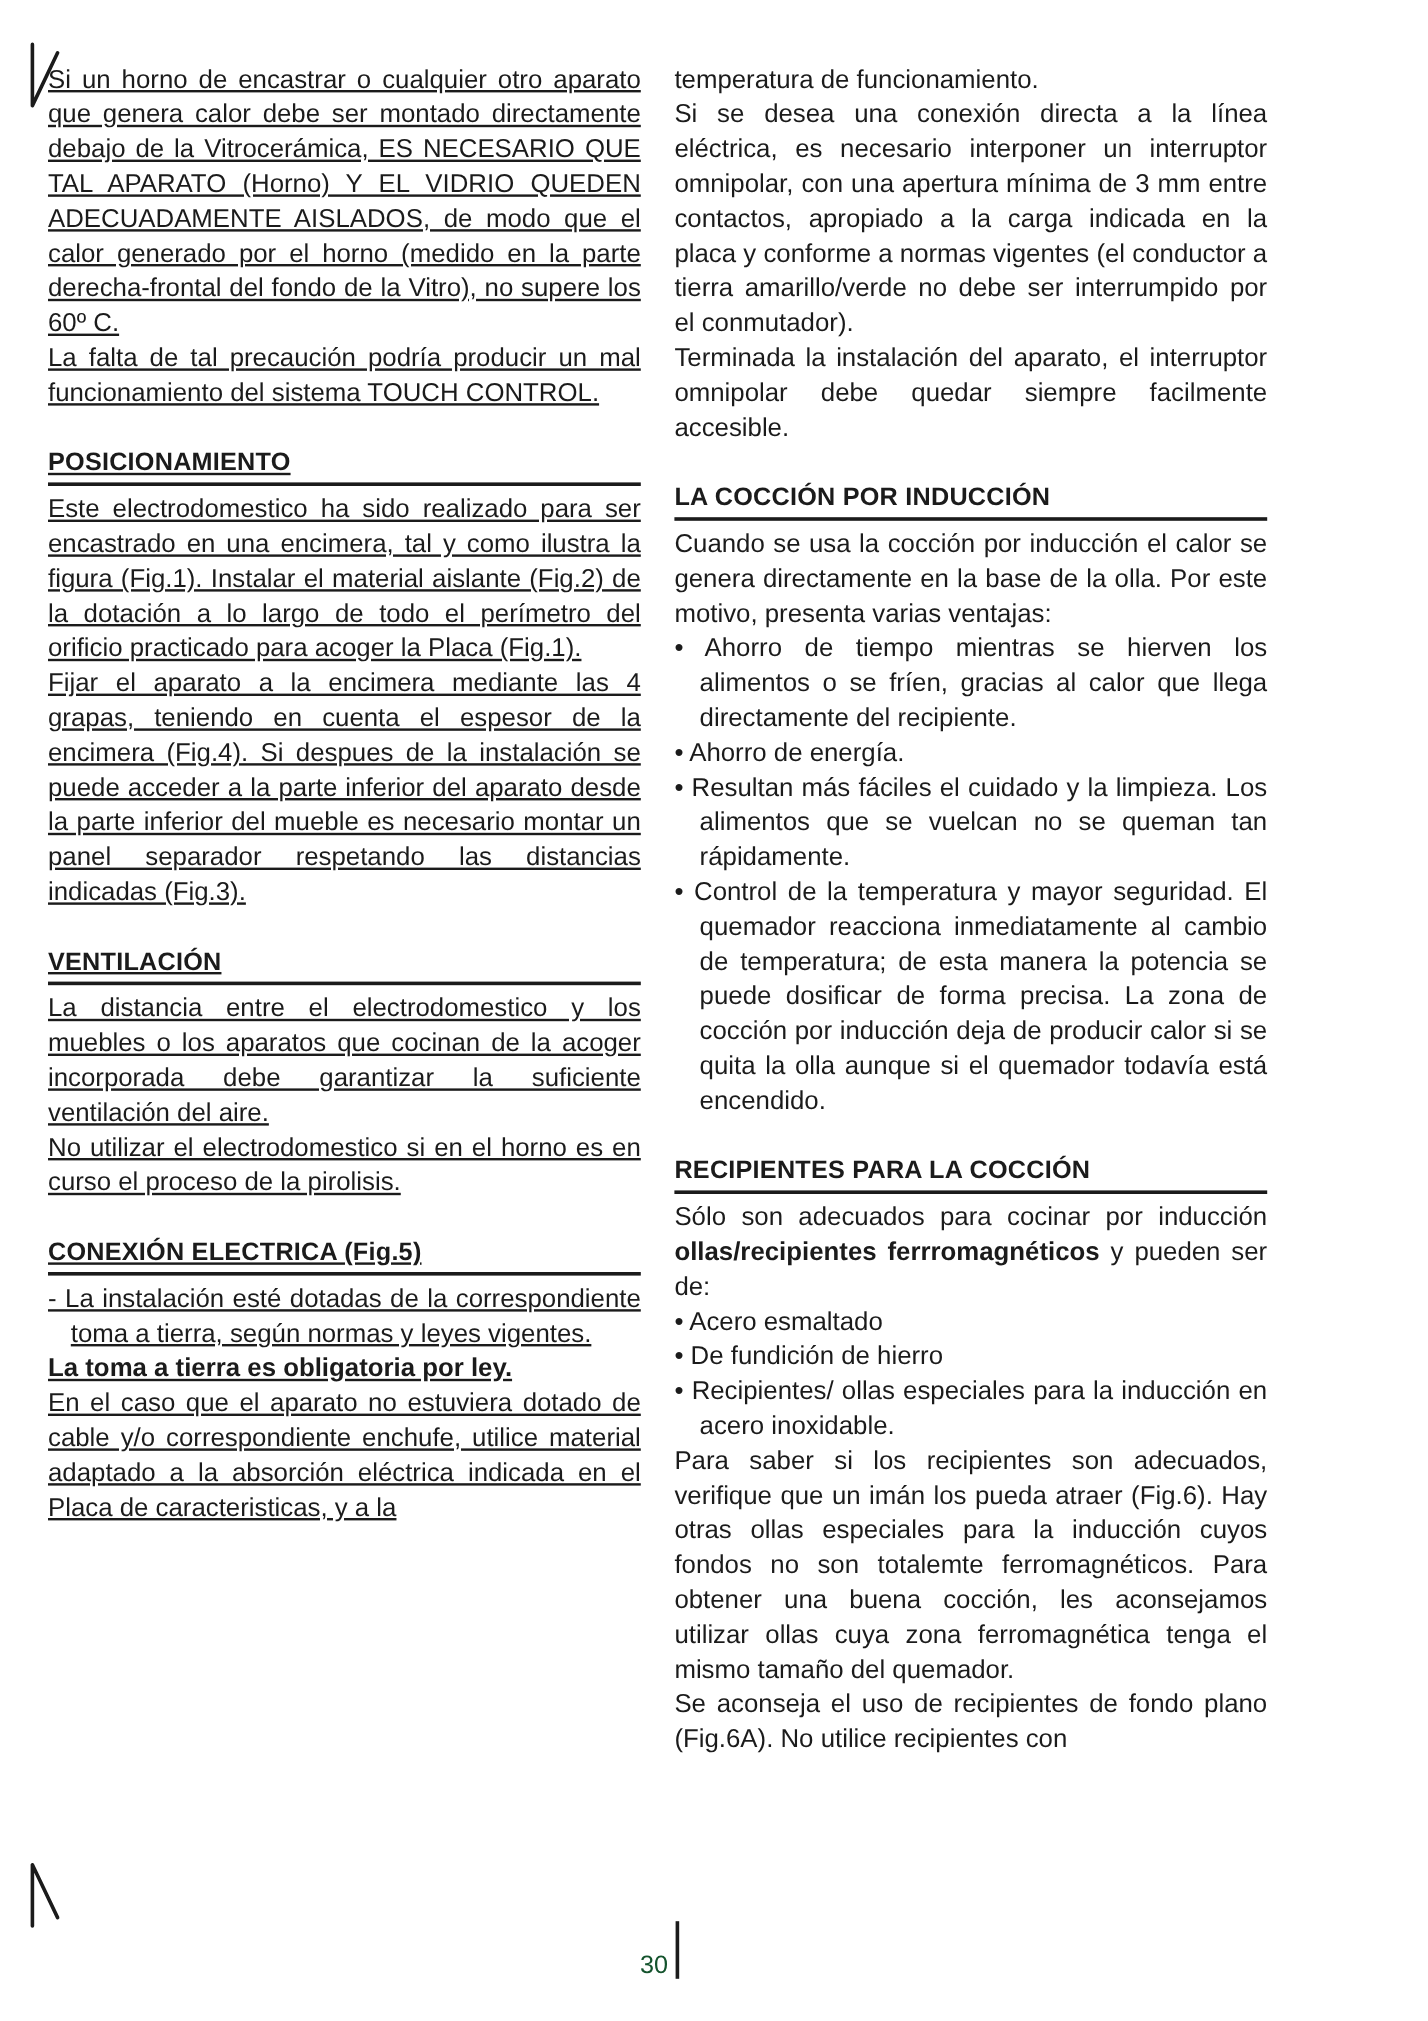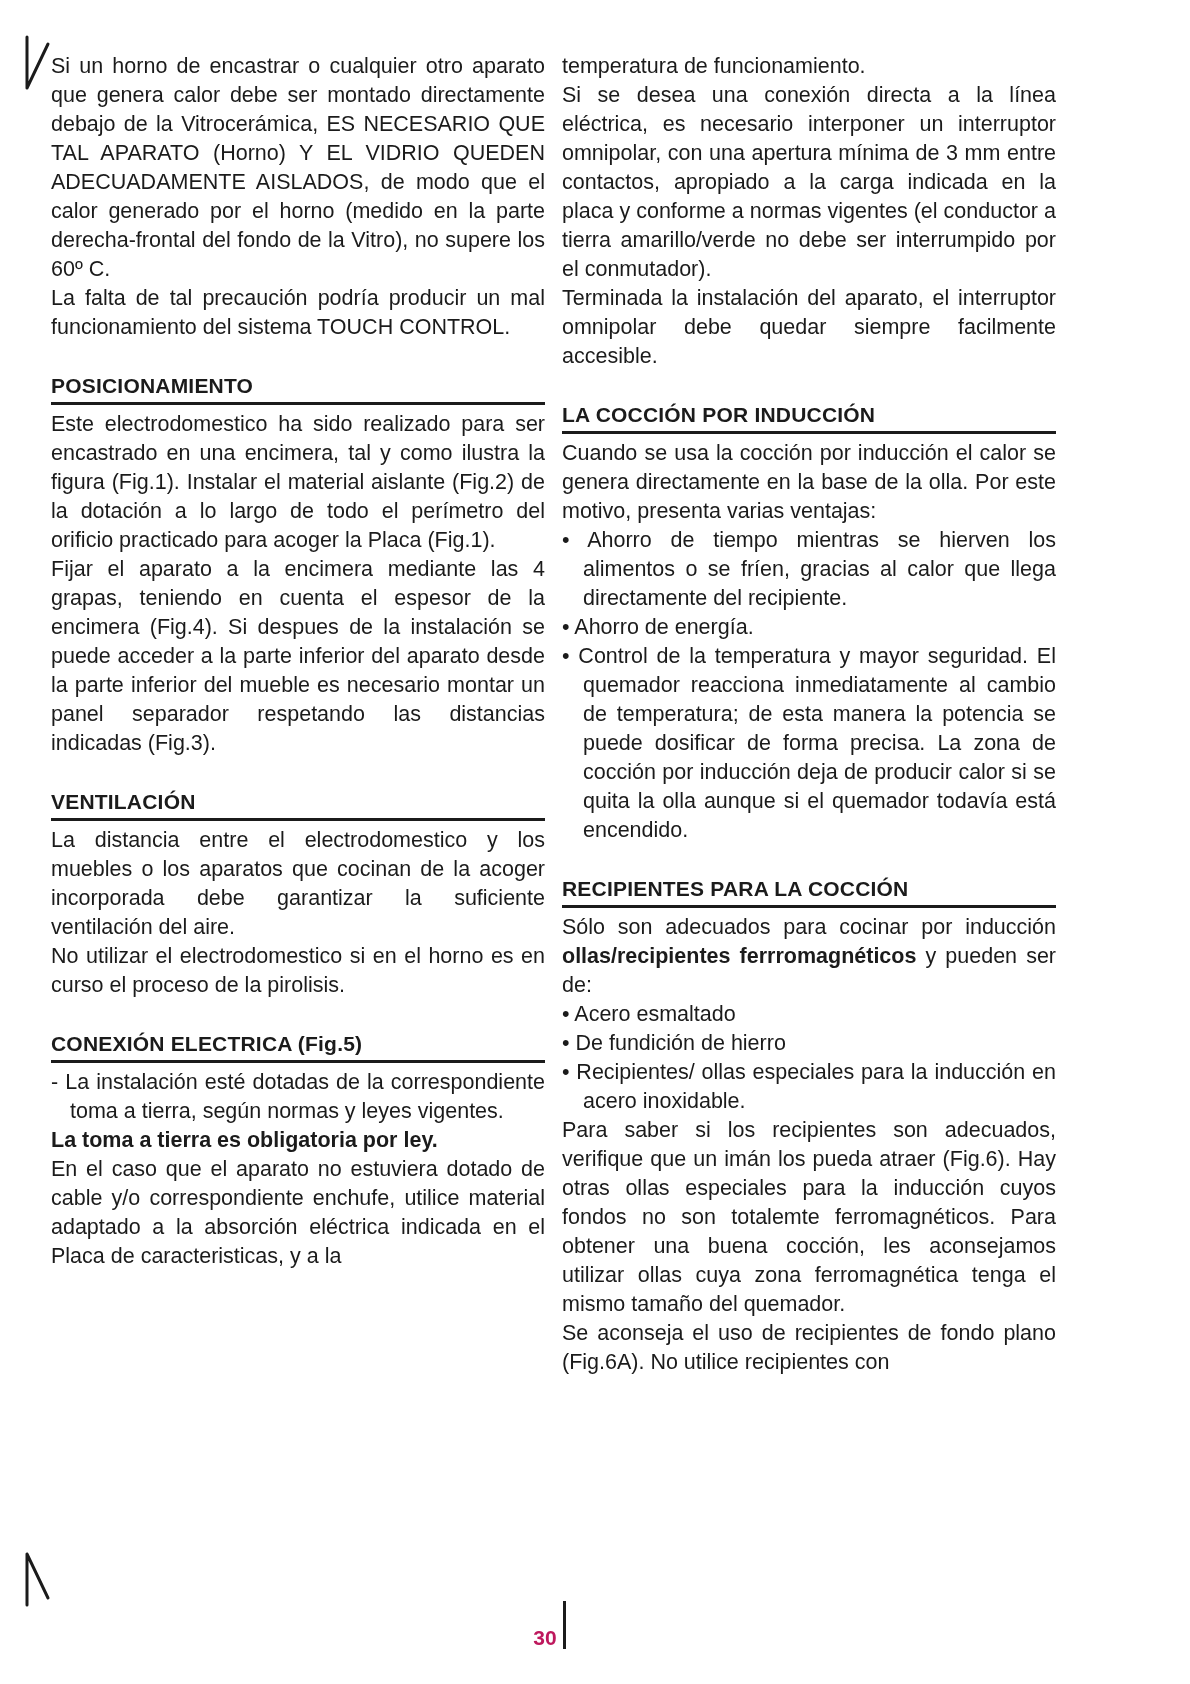--- a/index.html
+++ b/index.html
@@ -15,21 +15,21 @@
   }
   .page { position: absolute; inset: 0; }
   .col {
     position: absolute;
     top: 52px;
     width: 494px;
     text-align: justify;
     font-size: 21.5px;
     line-height: 29px;
   }
-  .col-left  { left: 51px; }
+  .col-left  { left: 40px; text-decoration: underline; }
   .col-right { left: 562px; }
   .col p { margin: 0; }
   .section-heading {
     font-size: 21px;
     font-weight: bold;
     margin: 29px 0 5px 0;
     padding-bottom: 2px;
     border-bottom: 3px solid #1b1b1b;
     text-align: left;
     letter-spacing: 0.2px;
@@ -48,22 +48,22 @@
     height: 48px;
     background: #1b1b1b;
   }
   .page-number {
     position: absolute;
     left: 530px;
     top: 1626px;
     width: 30px;
     text-align: center;
     font-size: 21px;
-    font-weight: bold;
-    color: #be185d;
+    font-weight: normal;
+    color: #14532d;
   }
 </style>
 </head>
 <body>
 
 <div class="page">
 
   <svg class="corner corner-top" width="34" height="58" viewBox="0 0 34 58">
     <path d="M7 54 L7 3 M7 54 L28 10" stroke="#1b1b1b" stroke-width="3" fill="none" stroke-linecap="round"></path>
   </svg>
@@ -92,20 +92,21 @@
 
   <div class="col col-right">
     <p>temperatura de funcionamiento.</p>
     <p>Si se desea una conexión directa a la línea eléctrica, es necesario interponer un interruptor omnipolar, con una apertura mínima de 3 mm entre contactos, apropiado a la carga indicada en la placa y conforme a normas vigentes (el conductor a tierra amarillo/verde no debe ser interrumpido por el conmutador).</p>
     <p>Terminada la instalación del aparato, el interruptor omnipolar debe quedar siempre facilmente accesible.</p>
 
     <h2 class="section-heading">LA COCCIÓN POR INDUCCIÓN</h2>
     <p>Cuando se usa la cocción por inducción el calor se genera directamente en la base de la olla. Por este motivo, presenta varias ventajas:</p>
     <div class="bullet-item">• Ahorro de tiempo mientras se hierven los alimentos o se fríen, gracias al calor que llega directamente del recipiente.</div>
     <div class="bullet-item">• Ahorro de energía.</div>
+    <div class="bullet-item">• Resultan más fáciles el cuidado y la limpieza. Los alimentos que se vuelcan no se queman tan rápidamente.</div>
     <div class="bullet-item">• Control de la temperatura y mayor seguridad. El quemador reacciona inmediatamente al cambio de temperatura; de esta manera la potencia se puede dosificar de forma precisa. La zona de cocción por inducción deja de producir calor si se quita la olla aunque si el quemador todavía está encendido.</div>
 
     <h2 class="section-heading">RECIPIENTES PARA LA COCCIÓN</h2>
     <p><span>Sólo son adecuados para cocinar por inducción </span><b>ollas/recipientes ferrromagnéticos</b><span> y pueden ser de:</span></p>
     <div class="bullet-item">• Acero esmaltado</div>
     <div class="bullet-item">• De fundición de hierro</div>
     <div class="bullet-item">• Recipientes/ ollas especiales para la inducción en acero inoxidable.</div>
     <p>Para saber si los recipientes son adecuados, verifique que un imán los pueda atraer (Fig.6). Hay otras ollas especiales para la inducción cuyos fondos no son totalemte ferromagnéticos. Para obtener una buena cocción, les aconsejamos utilizar ollas cuya zona ferromagnética tenga el mismo tamaño del quemador.</p>
     <p>Se aconseja el uso de recipientes de fondo plano (Fig.6A). No utilice recipientes con</p>
   </div>

